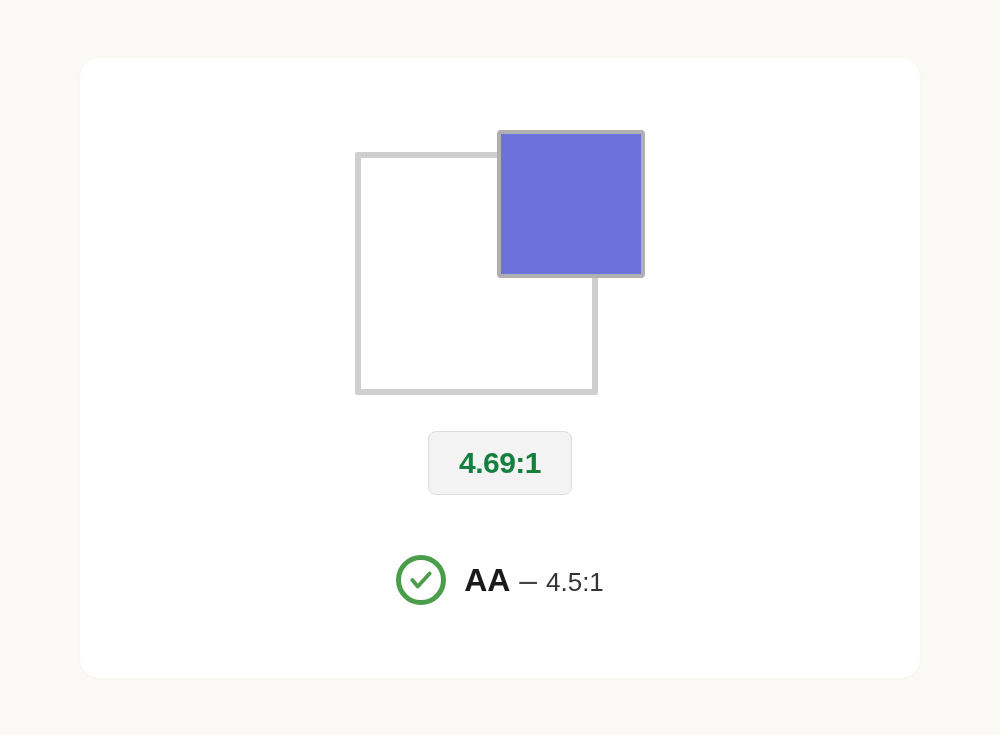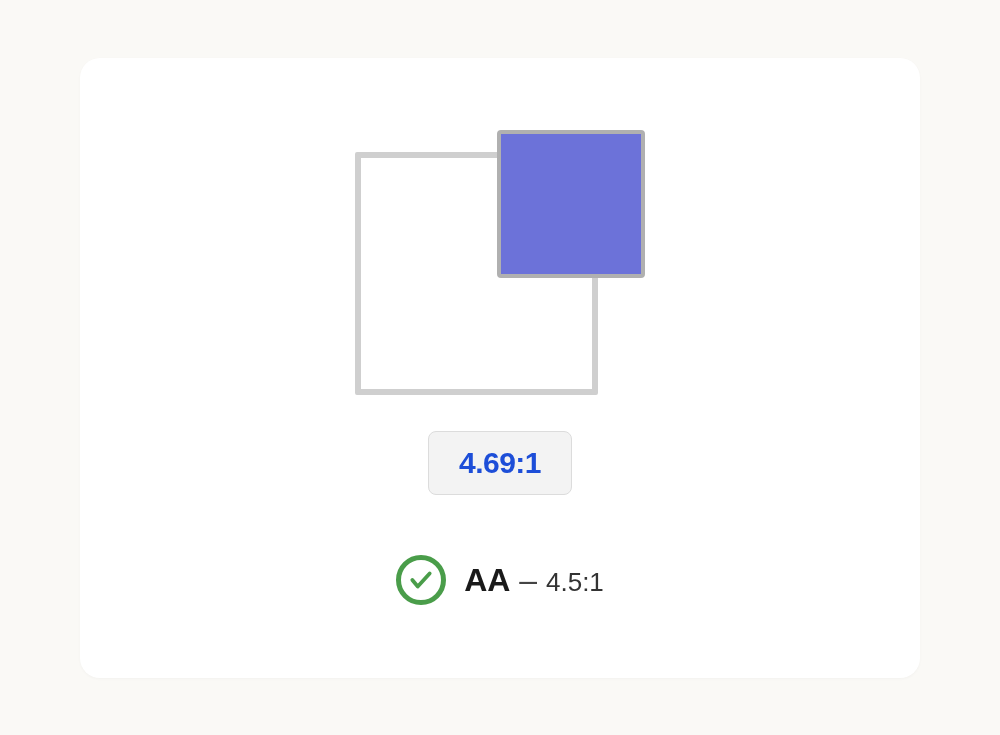--- a/index.html
+++ b/index.html
@@ -58,21 +58,21 @@
     }
     
     .ratio-badge {
       margin-top: 36px;
       background: #f3f3f3;
       border: 1px solid #dcdcdc;
       border-radius: 8px;
       padding: 14px 30px;
       font-size: 30px;
       font-weight: 700;
-      color: #1d4ed8;
+      color: #15803d;
       letter-spacing: -0.5px;
     }
     
     .standards-row {
       display: flex;
       gap: 72px;
       margin-top: 60px;
       align-items: center;
     }
     

